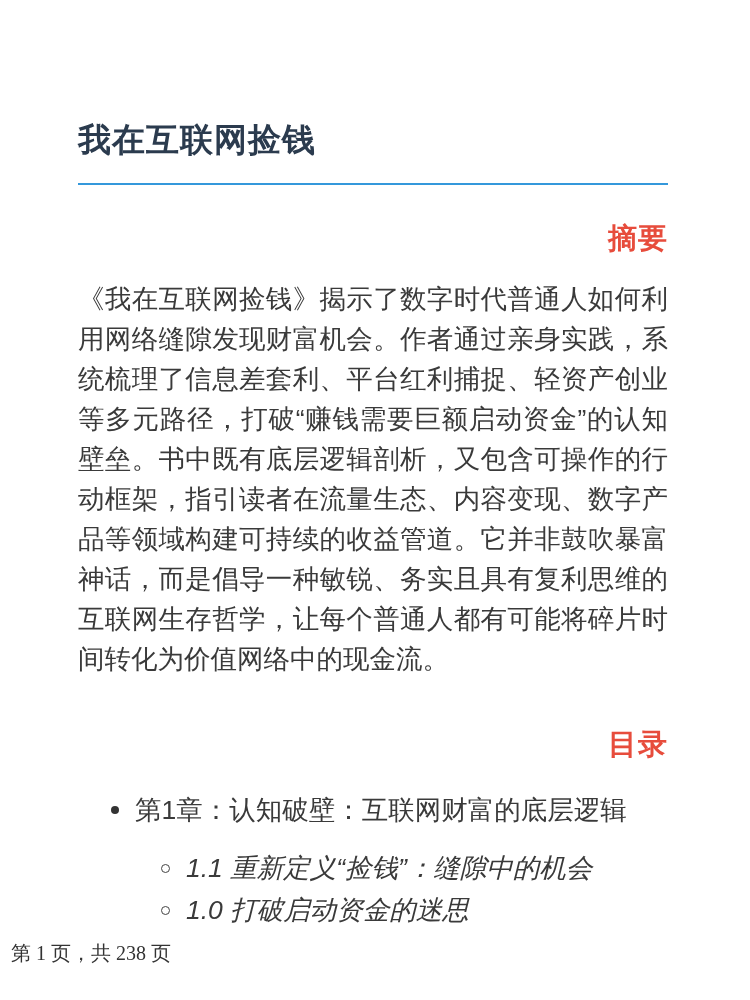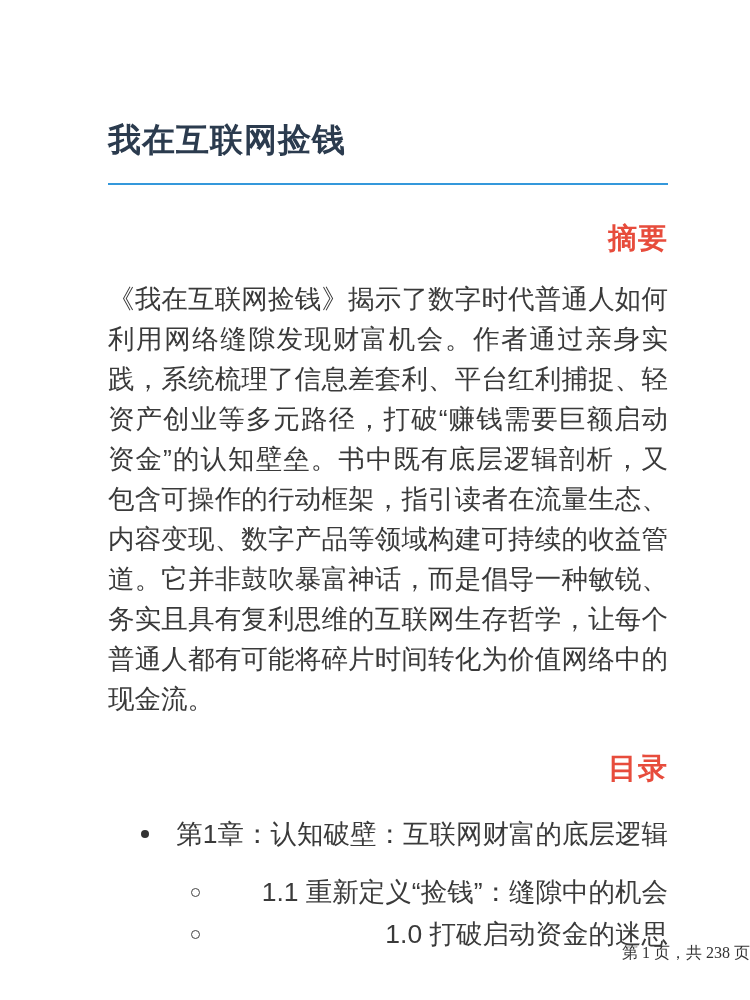--- a/index.html
+++ b/index.html
@@ -2,21 +2,21 @@
 <html><head>
 <meta charset="utf-8">
 <style>
   html, body { margin: 0; padding: 0; background: #ffffff; }
   .page {
     position: relative;
     width: 750px;
     height: 988px;
     background: #ffffff;
     box-sizing: border-box;
-    padding: 118px 82px 0 108px;
+    padding: 118px 82px 0 78px;
     font-family: "Liberation Sans", sans-serif;
     overflow: hidden;
   }
   .title {
     margin: 0;
     font-size: 33px;
     line-height: 44px;
     font-weight: 700;
     color: #2b3b4e;
     letter-spacing: 1px;
@@ -25,36 +25,35 @@
   }
   .section-heading {
     margin: 34px 0 0 0;
     font-size: 29px;
     line-height: 38px;
     font-weight: 700;
     color: #e74c3c;
     letter-spacing: 1px;
     text-align: right;
   }
-  .toc-heading { margin-top: 30px; }
+  .toc-heading { margin-top: 46px; }
   .abstract-body {
     margin: 22px 0 4px 0;
     font-size: 26.5px;
     line-height: 40px;
     color: #3a3a3a;
     text-align: justify;
     text-justify: inter-character;
   }
   .toc-list {
     list-style: none;
     margin: 26px 0 0 0;
     padding: 0;
     font-size: 26.5px;
     color: #3a3a3a;
-    text-align: right;
   }
   .toc-chapter {
     position: relative;
     padding-left: 57px;
     line-height: 42px;
   }
   .bullet-dot {
     position: absolute;
     left: 33px;
     top: 17px;
@@ -65,39 +64,40 @@
   }
   .toc-sublist {
     list-style: none;
     margin: 16px 0 0 0;
     padding: 0;
   }
   .toc-sub {
     position: relative;
     padding-left: 51px;
     line-height: 42px;
+    font-style: italic;
   }
   .bullet-circle {
     position: absolute;
     left: 26px;
     top: 17px;
     width: 7px;
     height: 7px;
     border: 1.5px solid #444444;
     border-radius: 50%;
     background: transparent;
   }
   .page-footer {
     position: absolute;
-    left: 0;
+    left: 11px;
     right: 0;
     top: 942px;
-    text-align: right;
+    text-align: left;
     font-family: "Liberation Serif", serif;
-    font-size: 16px;
+    font-size: 20px;
     line-height: 22px;
     color: #333333;
   }
 </style>
 </head>
 <body>
 
 <div class="page">
 
   <h1 class="title">我在互联网捡钱</h1>

